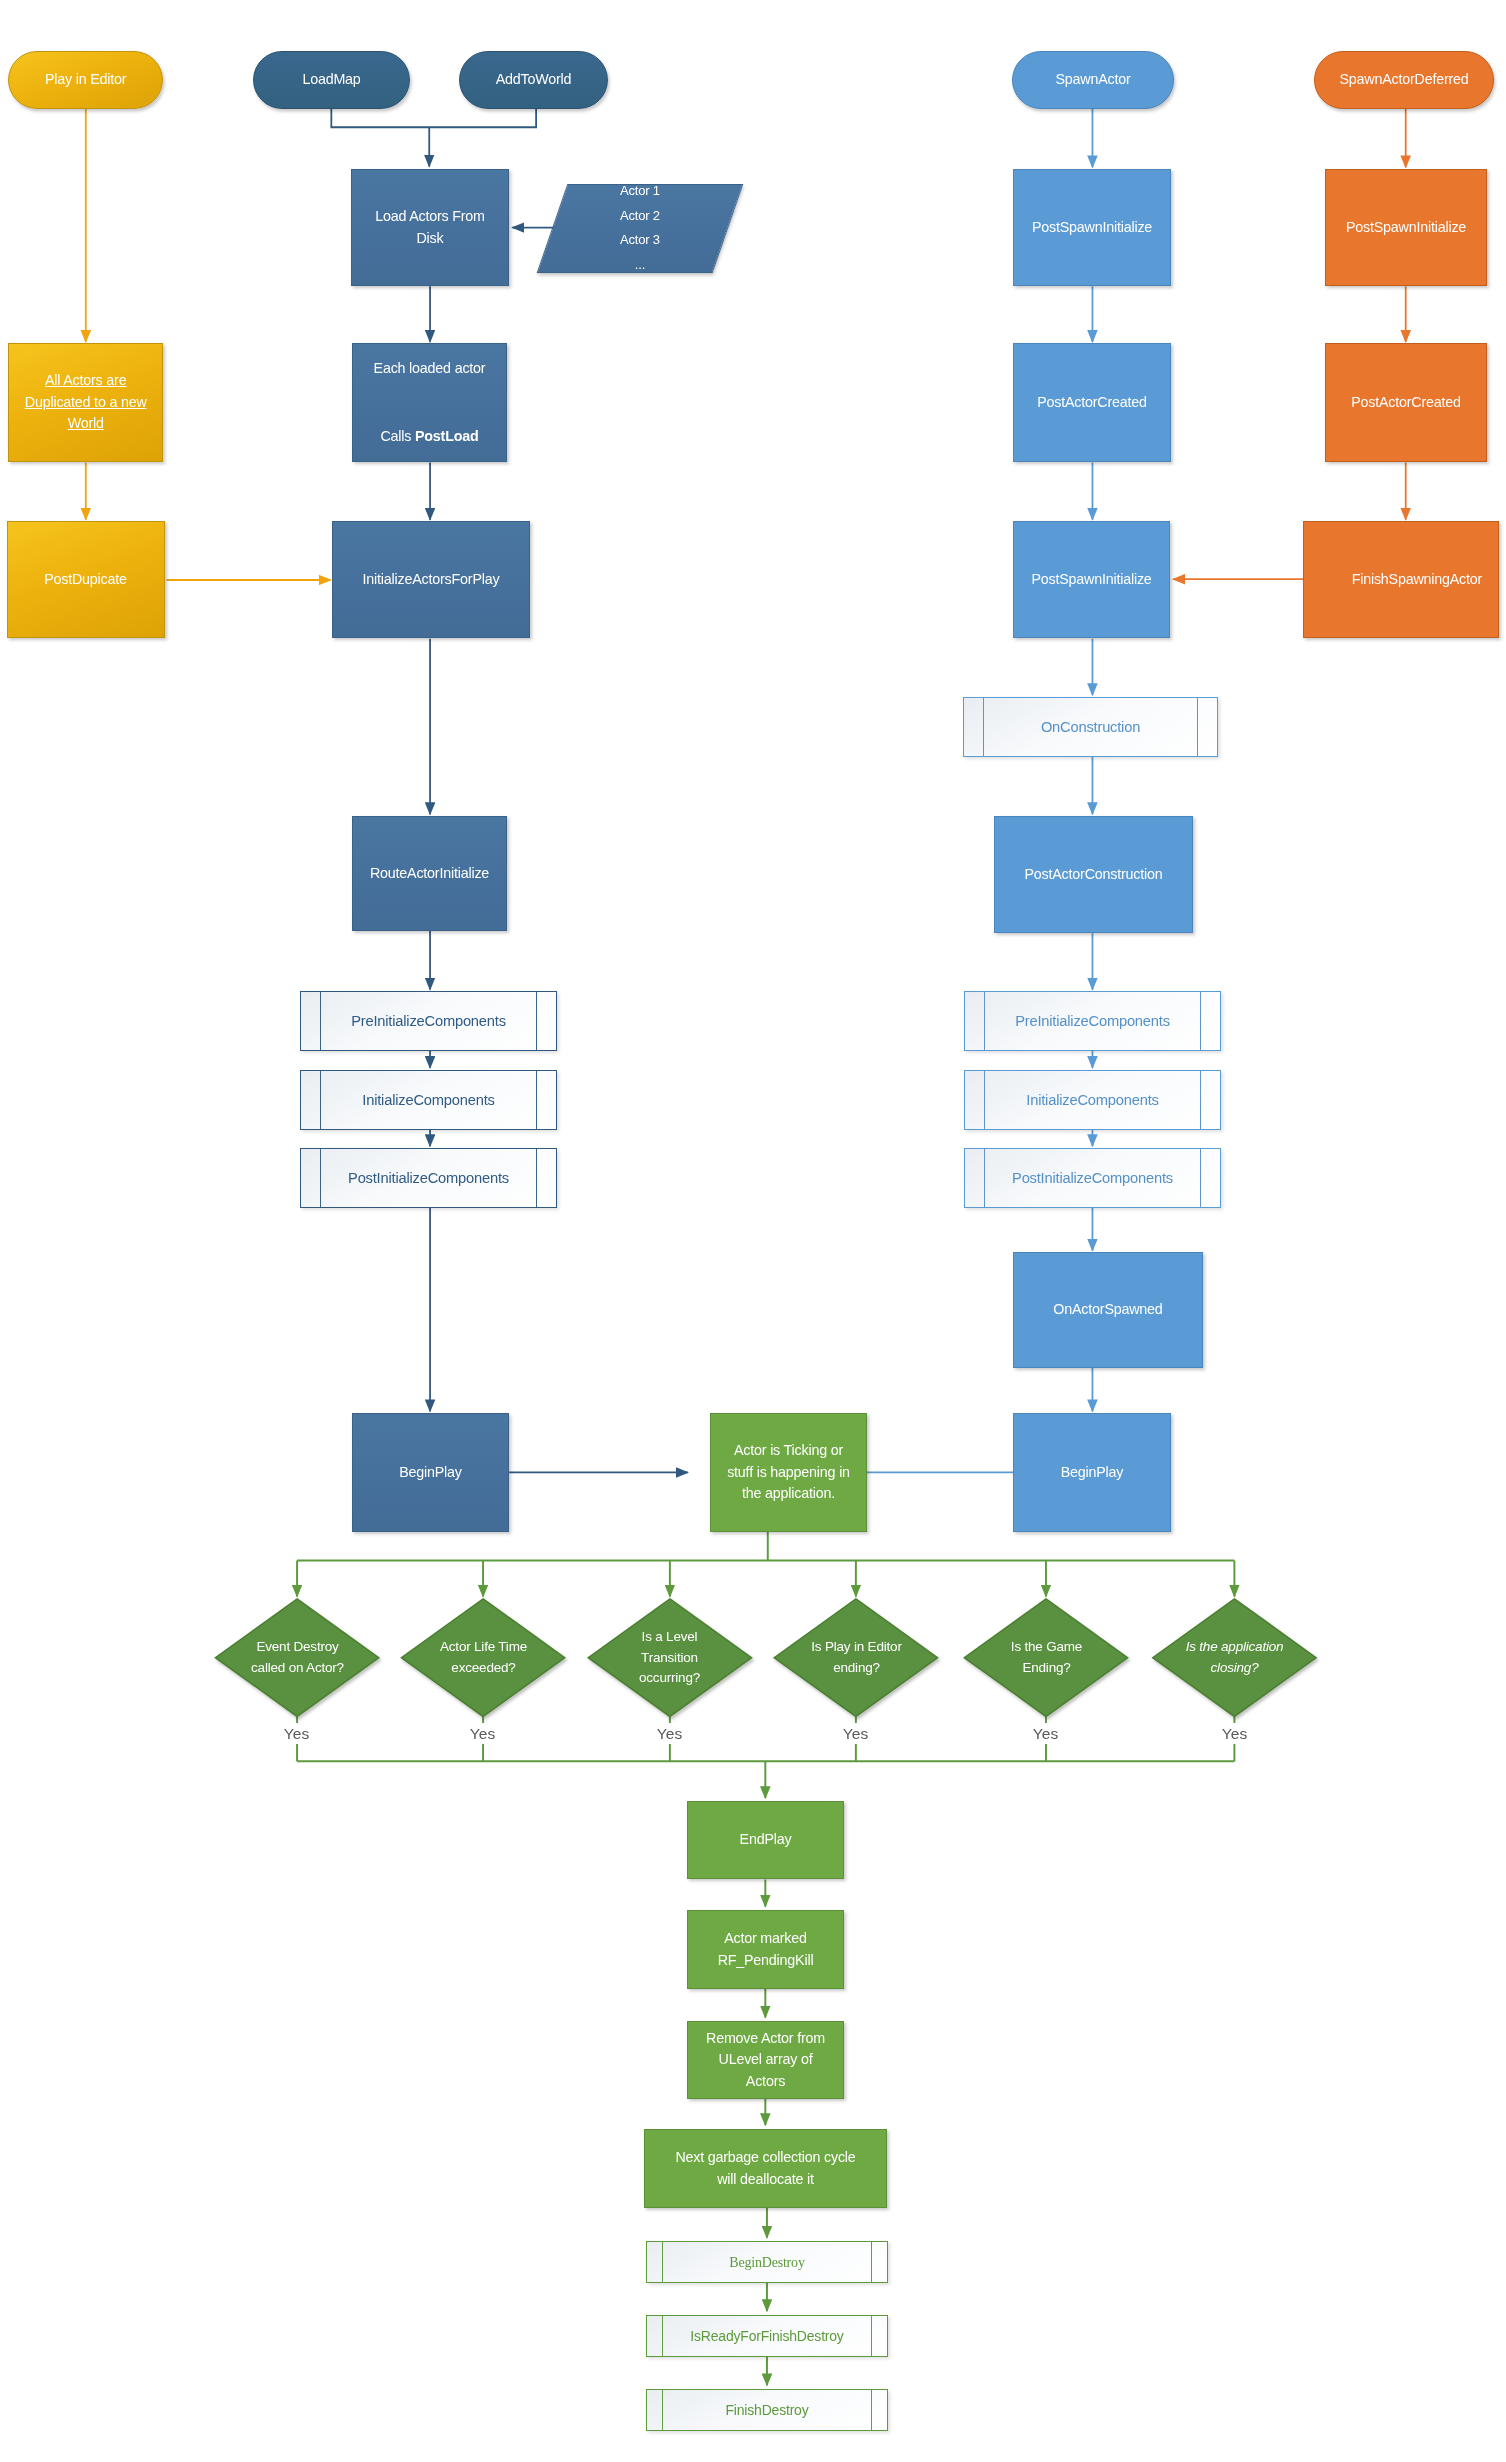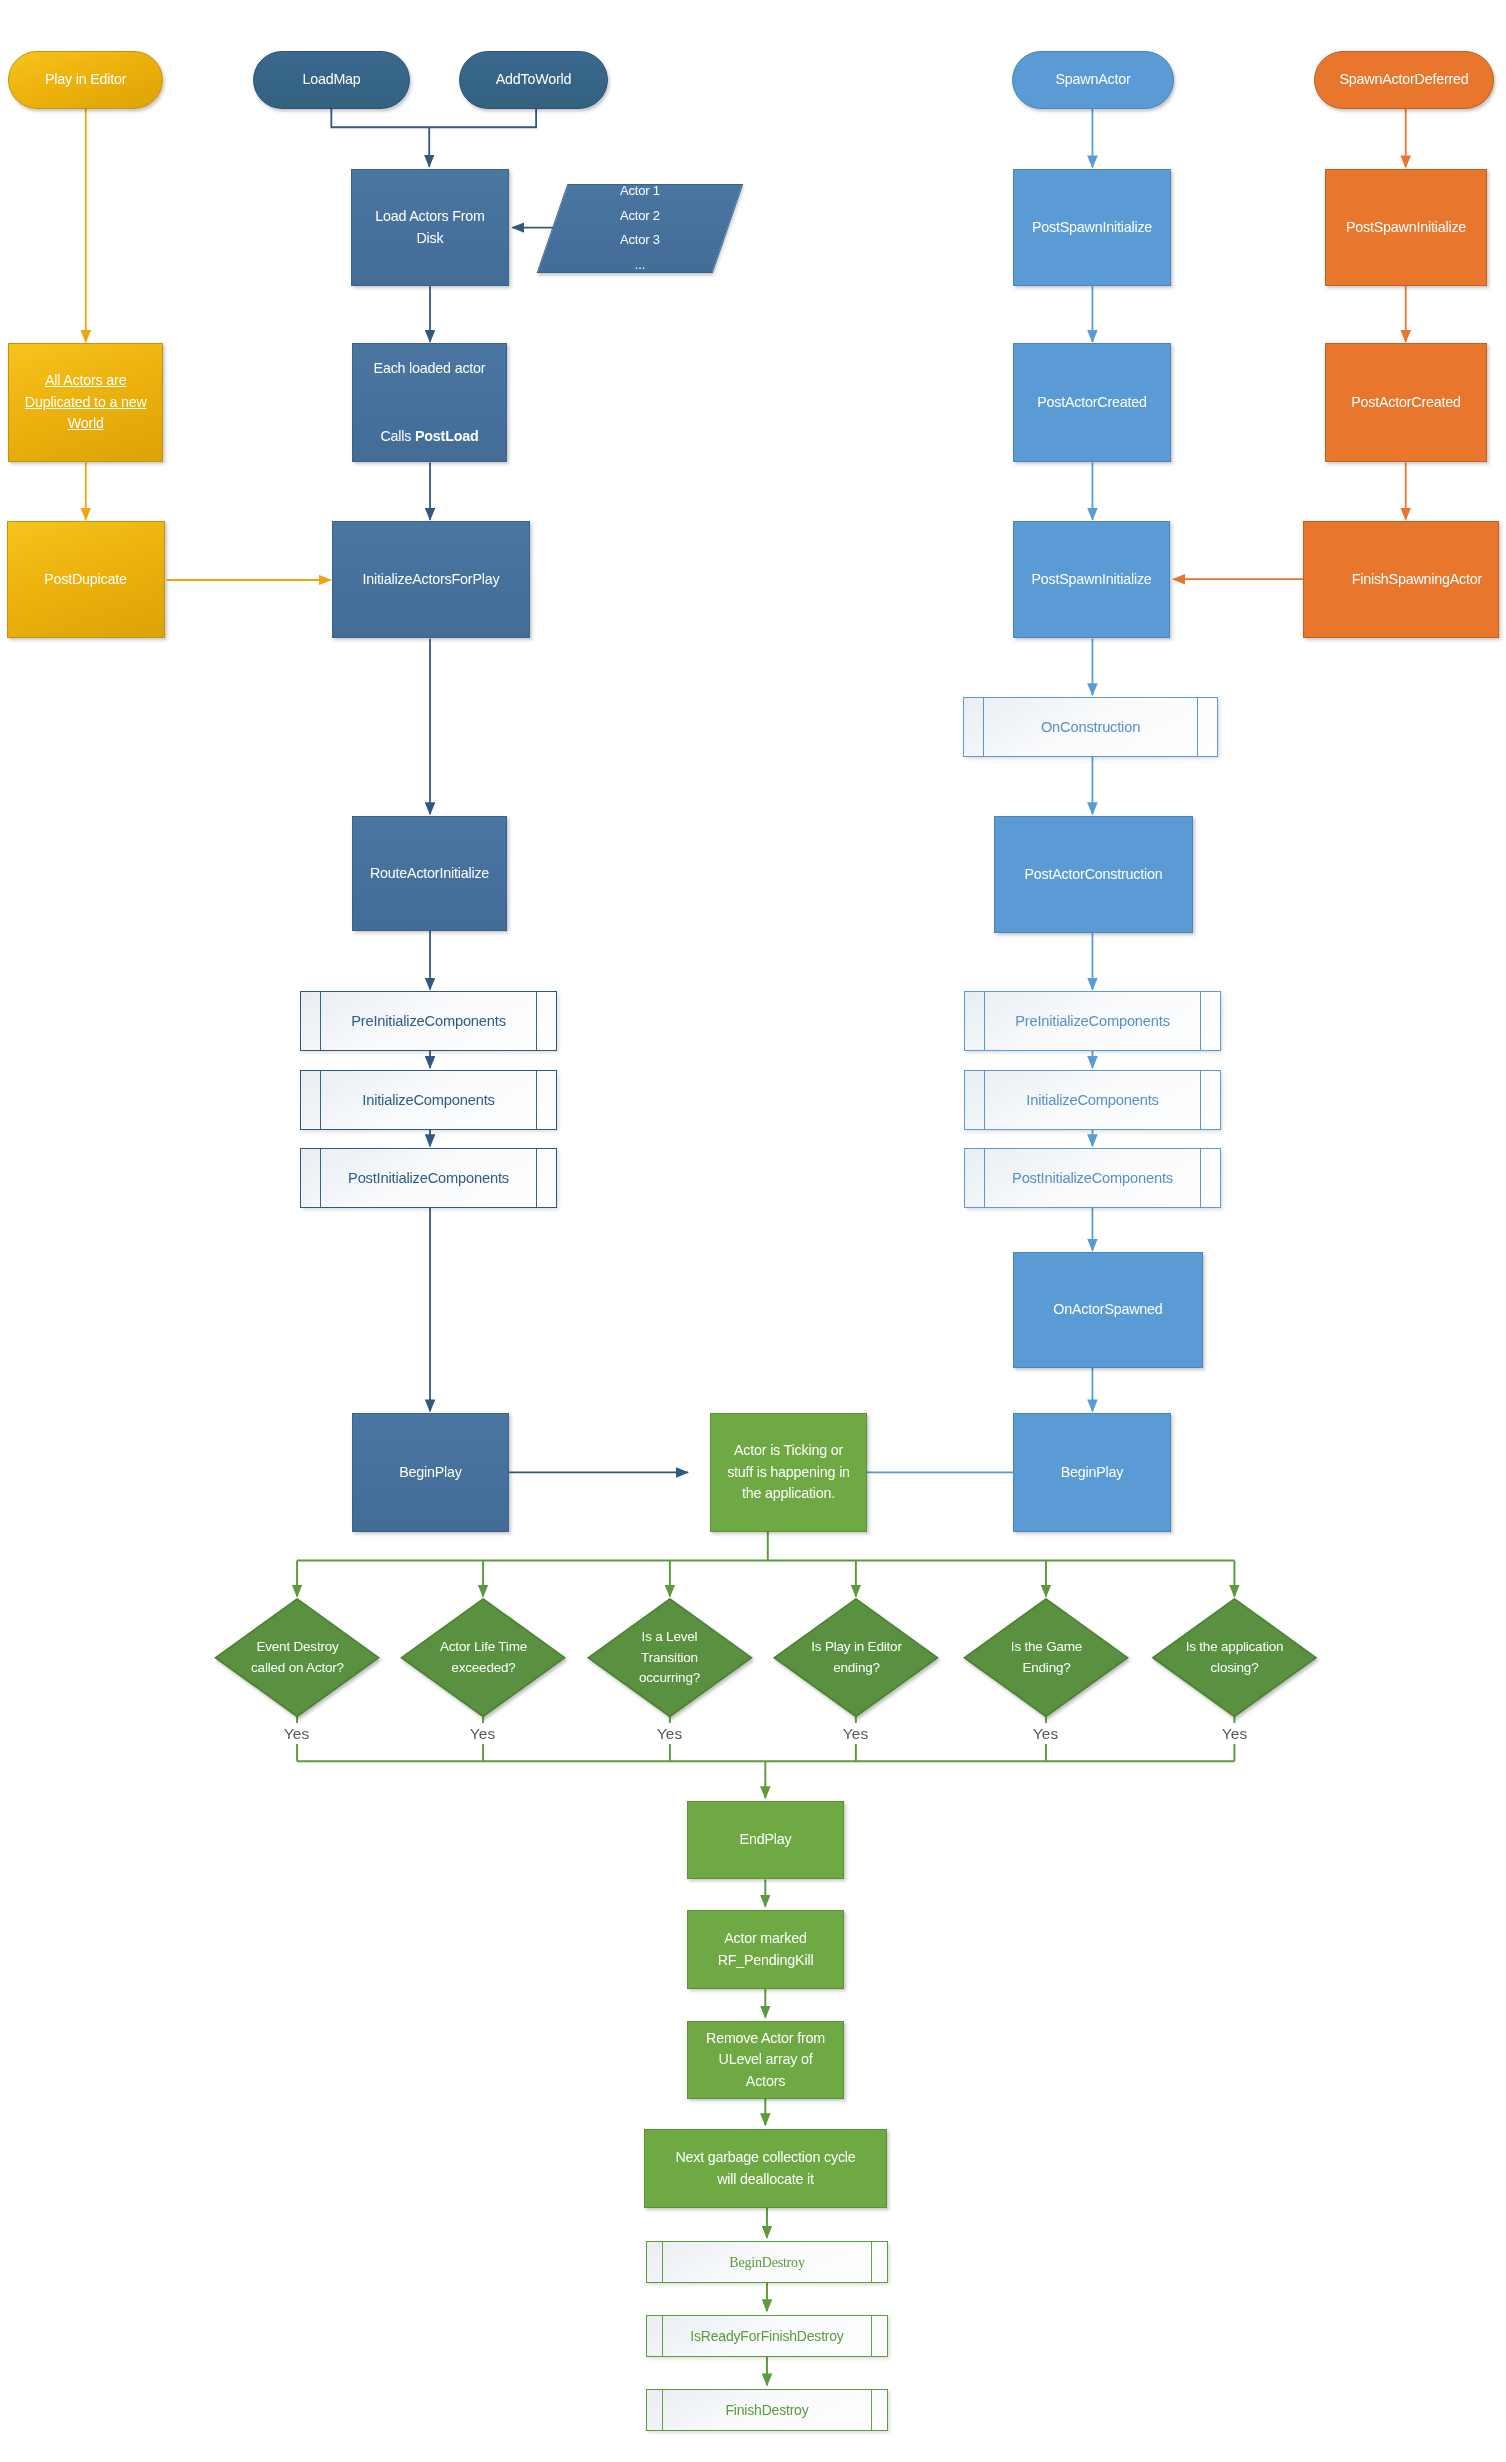--- a/index.html
+++ b/index.html
@@ -196,21 +196,21 @@
 called on Actor?</span></div>
   <div class="dtext" style="left:414px;top:1601px;width:139px;height:114px;"><span>Actor Life Time
 exceeded?</span></div>
   <div class="dtext" style="left:600px;top:1601px;width:139px;height:114px;"><span>Is a Level
 Transition
 occurring?</span></div>
   <div class="dtext" style="left:787px;top:1601px;width:139px;height:114px;"><span>Is Play in Editor
 ending?</span></div>
   <div class="dtext" style="left:977px;top:1601px;width:139px;height:114px;"><span>Is the Game
 Ending?</span></div>
-  <div class="dtext" style="left:1165px;top:1601px;width:139px;height:114px;"><span>Is the application
+  <div class="dtext" style="left:1165px;top:1601px;width:139px;height:114px;font-style:italic;"><span>Is the application
 closing?</span></div>
 
   <div class="yes-label" style="left:264px;top:1723px;">Yes</div>
   <div class="yes-label" style="left:450px;top:1723px;">Yes</div>
   <div class="yes-label" style="left:637px;top:1723px;">Yes</div>
   <div class="yes-label" style="left:823px;top:1723px;">Yes</div>
   <div class="yes-label" style="left:1013px;top:1723px;">Yes</div>
   <div class="yes-label" style="left:1202px;top:1723px;">Yes</div>
 
   <div class="shape rect green" style="left:687px;top:1801px;width:157px;height:78px;"><span>EndPlay</span></div>

